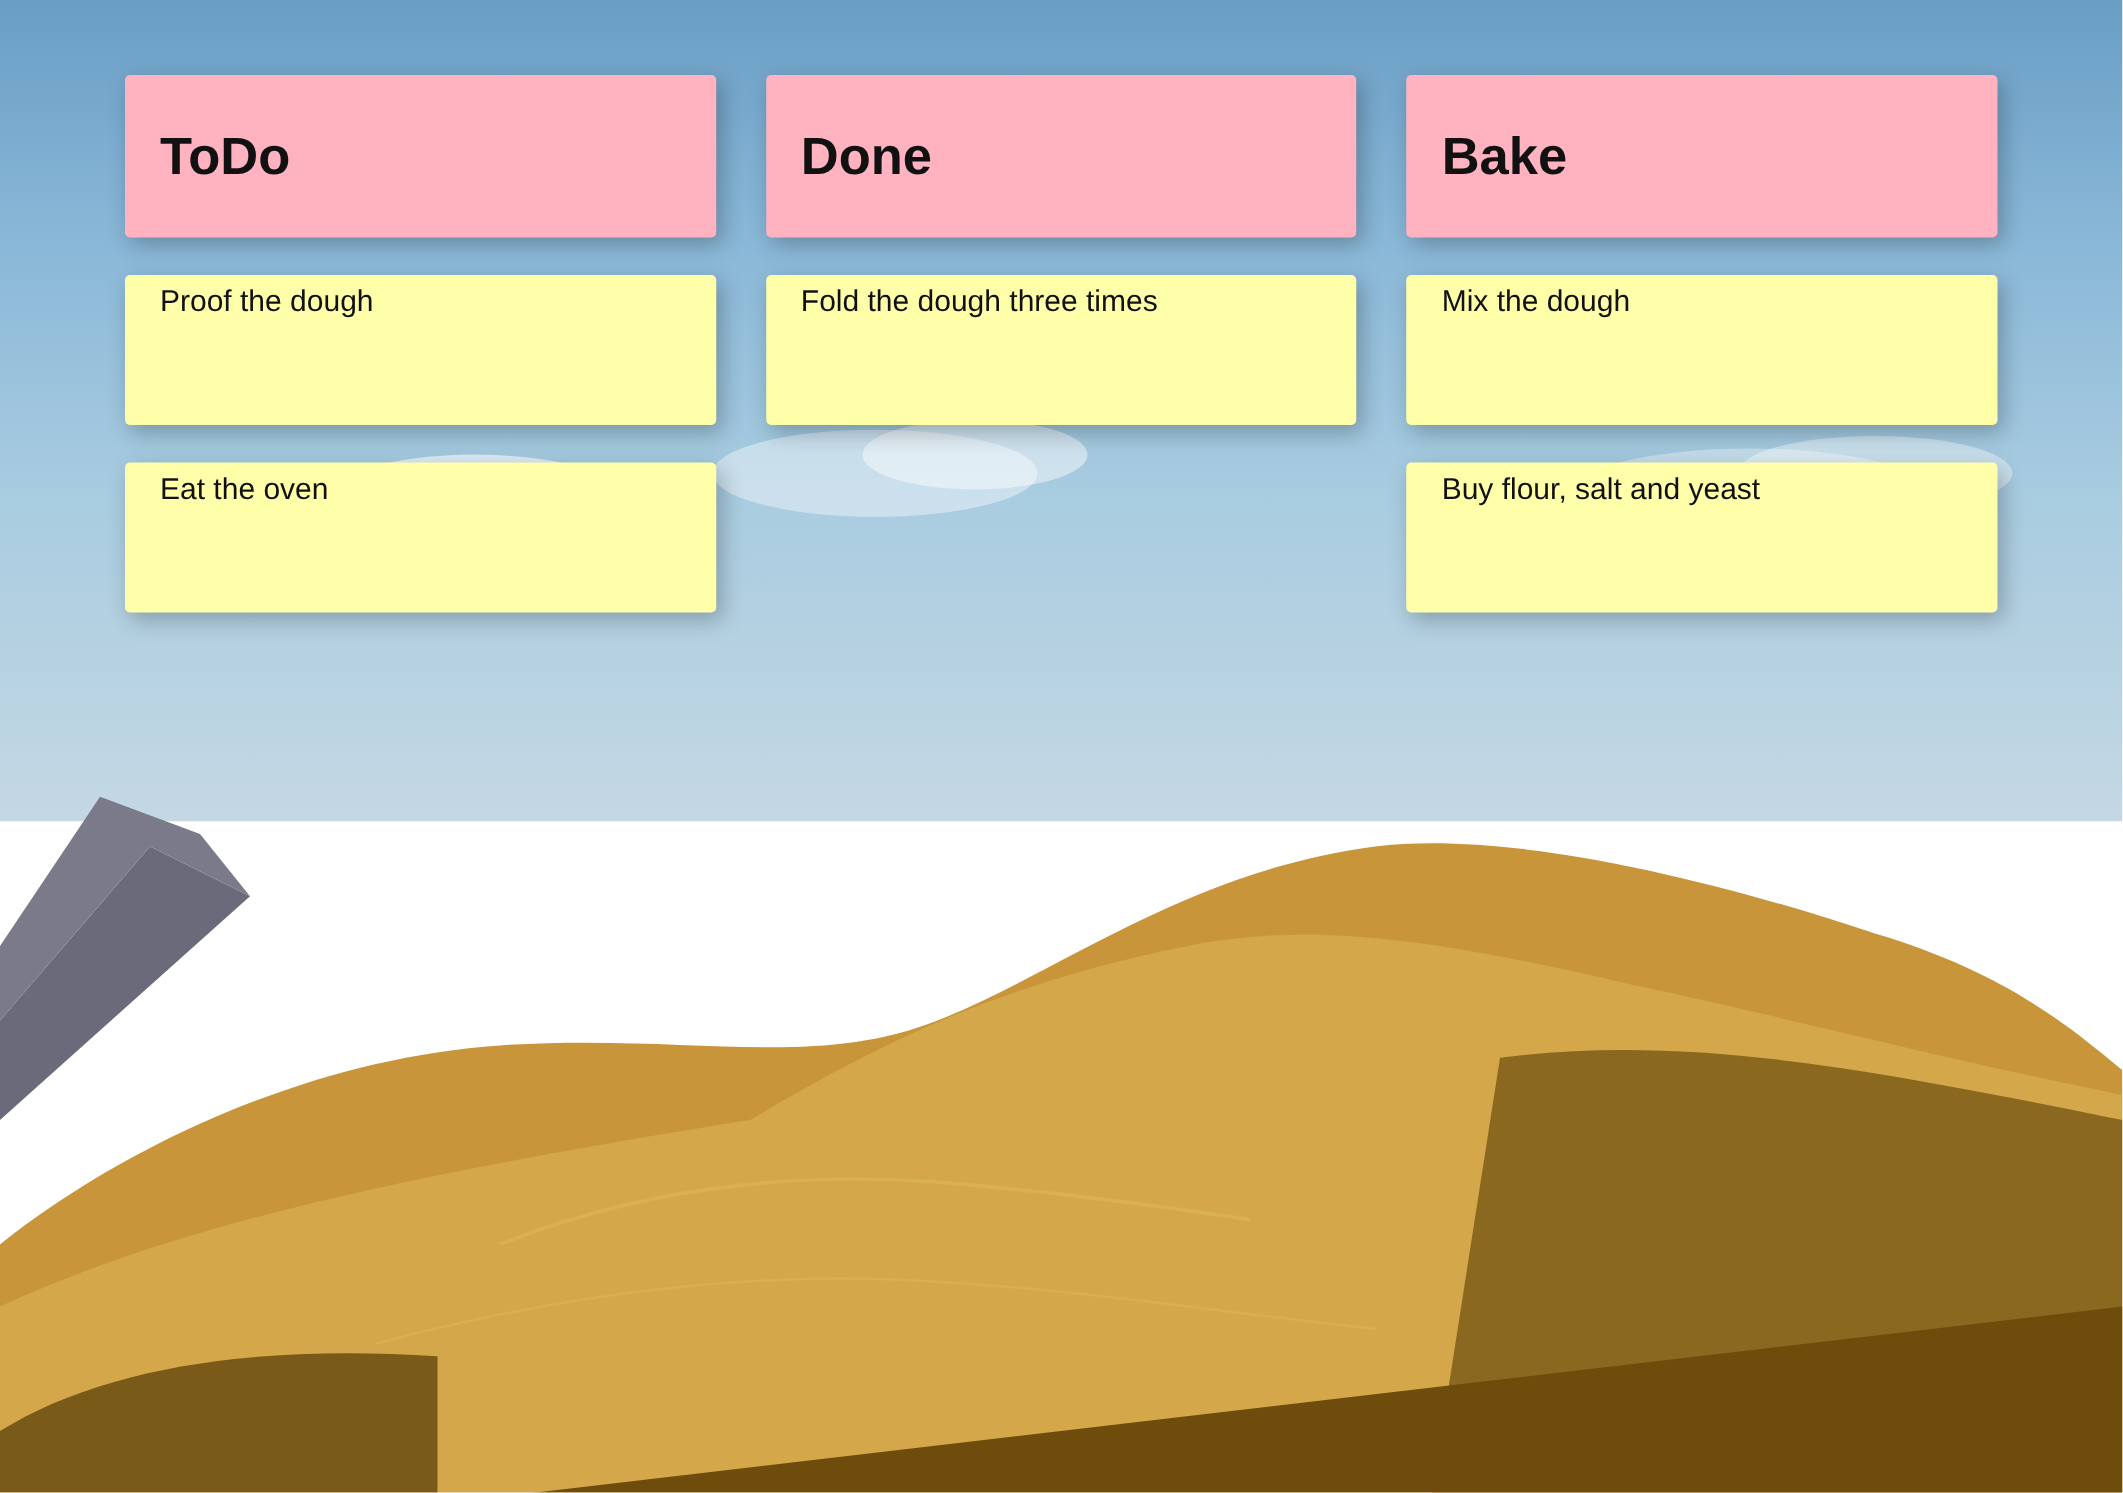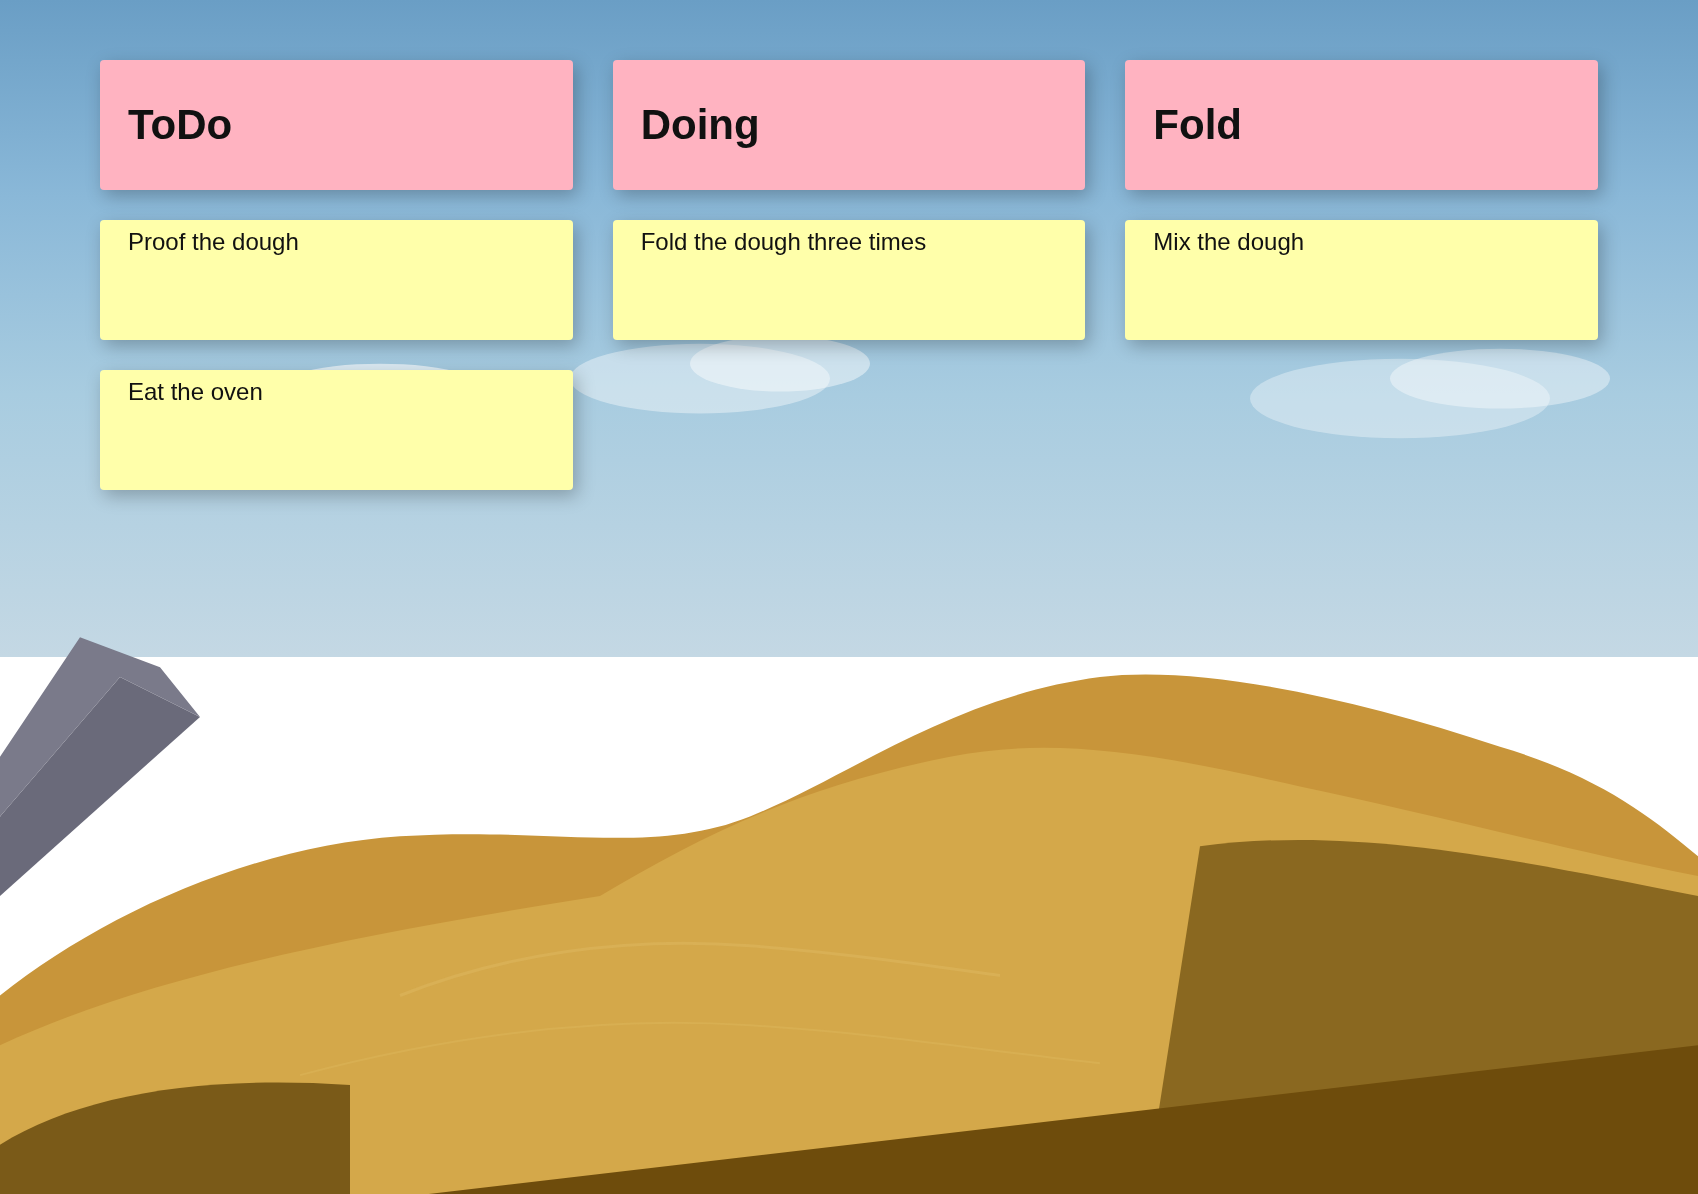--- a/index.html
+++ b/index.html
@@ -135,21 +135,22 @@
 
 <div class="board">
 
   <div class="column">
     <div class="sticky-note sticky-pink sticky-header">ToDo</div>
     <div class="sticky-note sticky-yellow sticky-task">Proof the dough</div>
     <div class="sticky-note sticky-yellow sticky-task">Eat the oven</div>
   </div>
 
   <div class="column">
-    <div class="sticky-note sticky-pink sticky-header">Doing</div>
+    <div class="sticky-note sticky-pink sticky-header">Done</div>
     <div class="sticky-note sticky-yellow sticky-task">Fold the dough three times</div>
   </div>
 
   <div class="column">
-    <div class="sticky-note sticky-pink sticky-header">Fold</div>
+    <div class="sticky-note sticky-pink sticky-header">Bake</div>
     <div class="sticky-note sticky-yellow sticky-task">Mix the dough</div>
+    <div class="sticky-note sticky-yellow sticky-task">Buy flour, salt and yeast</div>
   </div>
 </div>
 
 </body></html>

